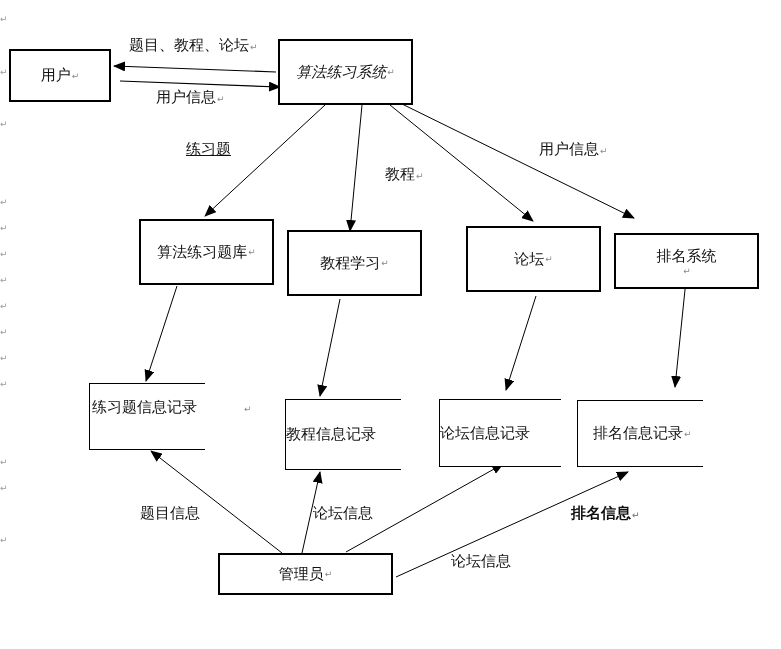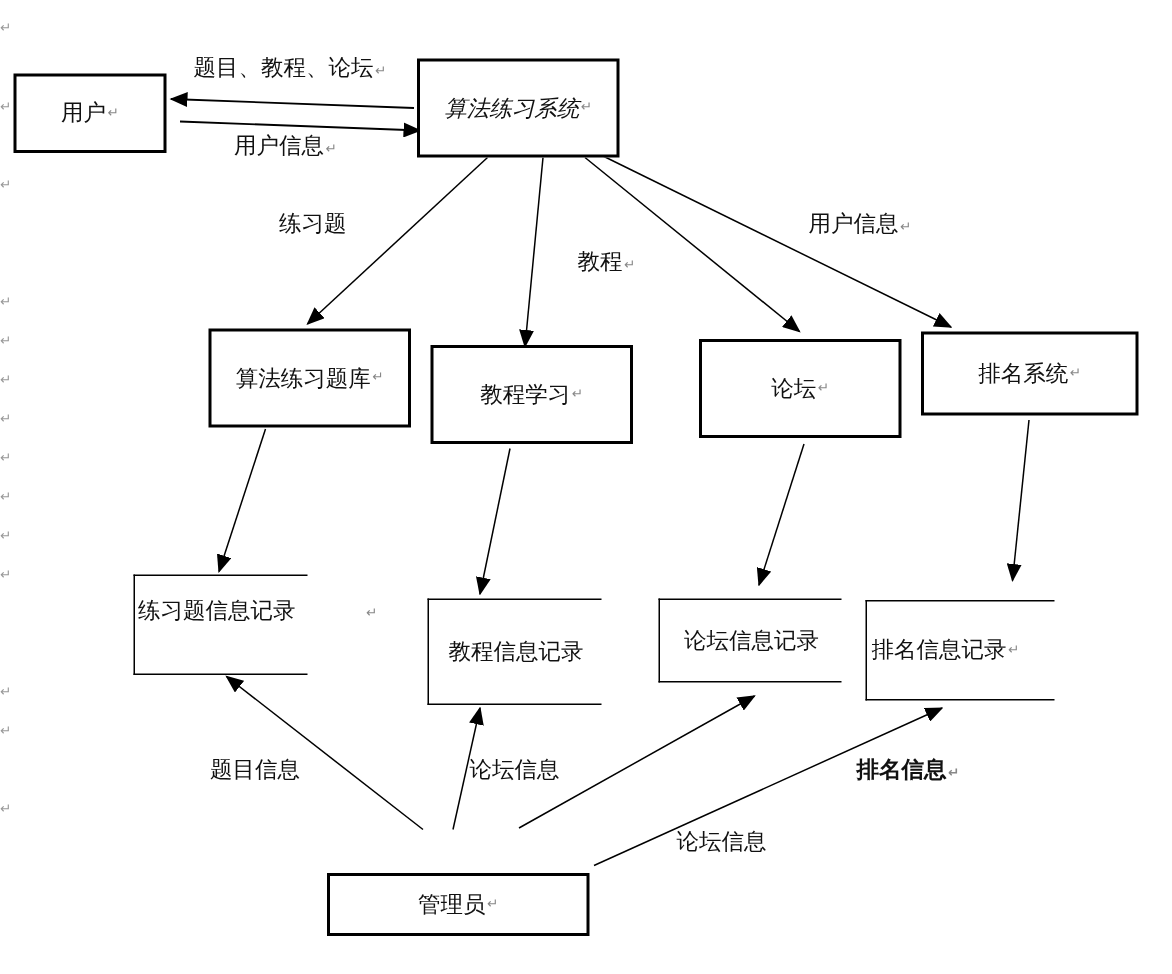--- a/index.html
+++ b/index.html
@@ -70,51 +70,51 @@
     <span class="pmark">↵</span>
 </div>
 <div class="box" style="left:287px;top:230px;width:135px;height:66px;">
   <span>教程学习</span>
     <span class="pmark">↵</span>
 </div>
 <div class="box" style="left:466px;top:226px;width:135px;height:66px;">
   <span>论坛</span>
     <span class="pmark">↵</span>
 </div>
-<div class="box" style="left:614px;top:221px;width:145px;height:56px;">
+<div class="box" style="left:614px;top:233px;width:145px;height:56px;flex-direction:column;">
   <span>排名系统</span>
     <span class="pmark">↵</span>
 </div>
-<div class="box" style="left:218px;top:582px;width:175px;height:42px;align-items:center;">
+<div class="box" style="left:218px;top:553px;width:175px;height:42px;align-items:center;">
   <span>管理员</span>
     <span class="pmark">↵</span>
 </div>
 
 <div class="store" style="left:89px;top:383px;width:116px;height:67px;padding-left:2px;padding-bottom:18px;">
   <span>练习题信息记录</span>
 </div>
 <span class="pmark" style="position:absolute;left:243px;top:404px;">↵</span>
-<div class="store" style="left:285px;top:399px;width:116px;height:71px;padding-left:13px;">
+<div class="store" style="left:285px;top:399px;width:116px;height:71px;">
   <span>教程信息记录</span>
 </div>
-<div class="store" style="left:439px;top:399px;width:122px;height:56px;padding-left:16px;">
+<div class="store" style="left:439px;top:399px;width:122px;height:68px;padding-left:0px;">
   <span>论坛信息记录</span>
 </div>
-<div class="store" style="left:577px;top:400px;width:126px;height:67px;padding-left:3px;">
+<div class="store" style="left:577px;top:400px;width:126px;height:67px;padding-left:15px;">
   <span>排名信息记录</span>
     <span class="pmark">↵</span>
 </div>
 
 <div class="label" style="left:129px;top:36px;">
   <span>题目、教程、论坛</span><span class="pmark">↵</span>
 </div>
 <div class="label" style="left:156px;top:88px;">
   <span>用户信息</span><span class="pmark">↵</span>
 </div>
-<div class="label" style="left:186px;top:140px;">
+<div class="label" style="left:186px;top:140px;text-decoration:underline;">
   <span>练习题</span>
 </div>
 <div class="label" style="left:385px;top:165px;">
   <span>教程</span><span class="pmark">↵</span>
 </div>
 <div class="label" style="left:539px;top:140px;">
   <span>用户信息</span><span class="pmark">↵</span>
 </div>
 <div class="label" style="left:140px;top:504px;">
   <span>题目信息</span>

